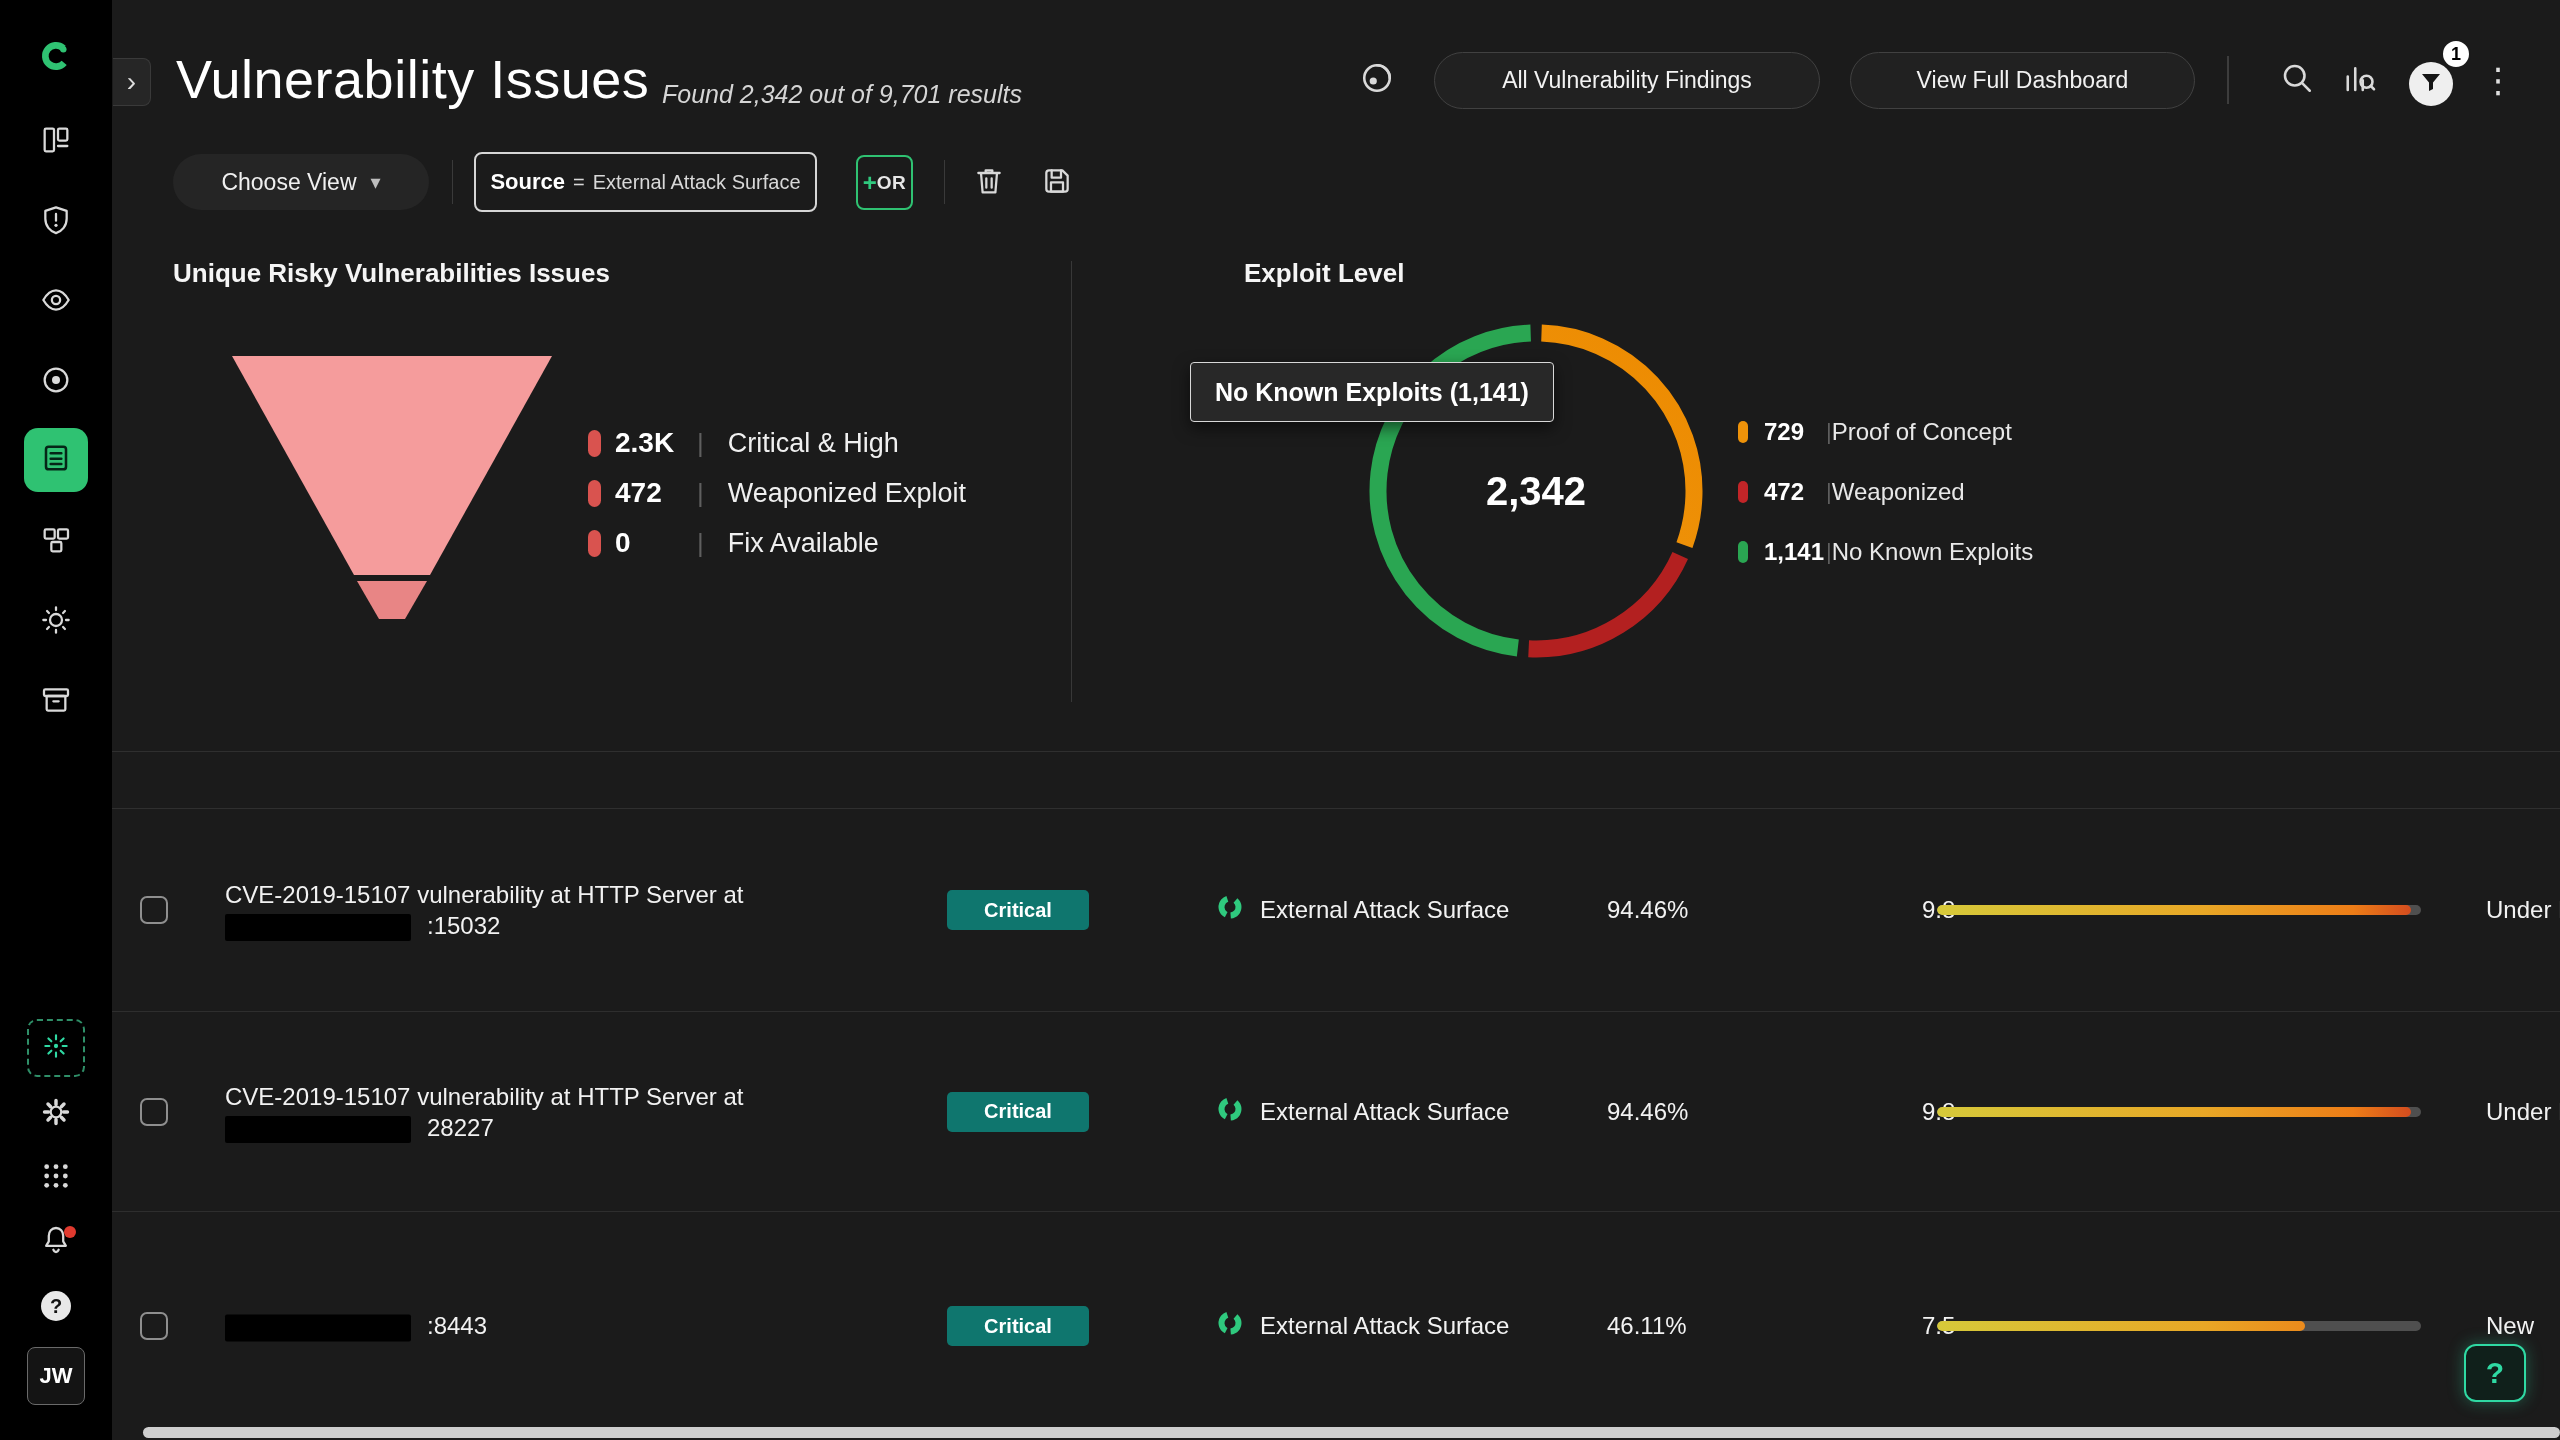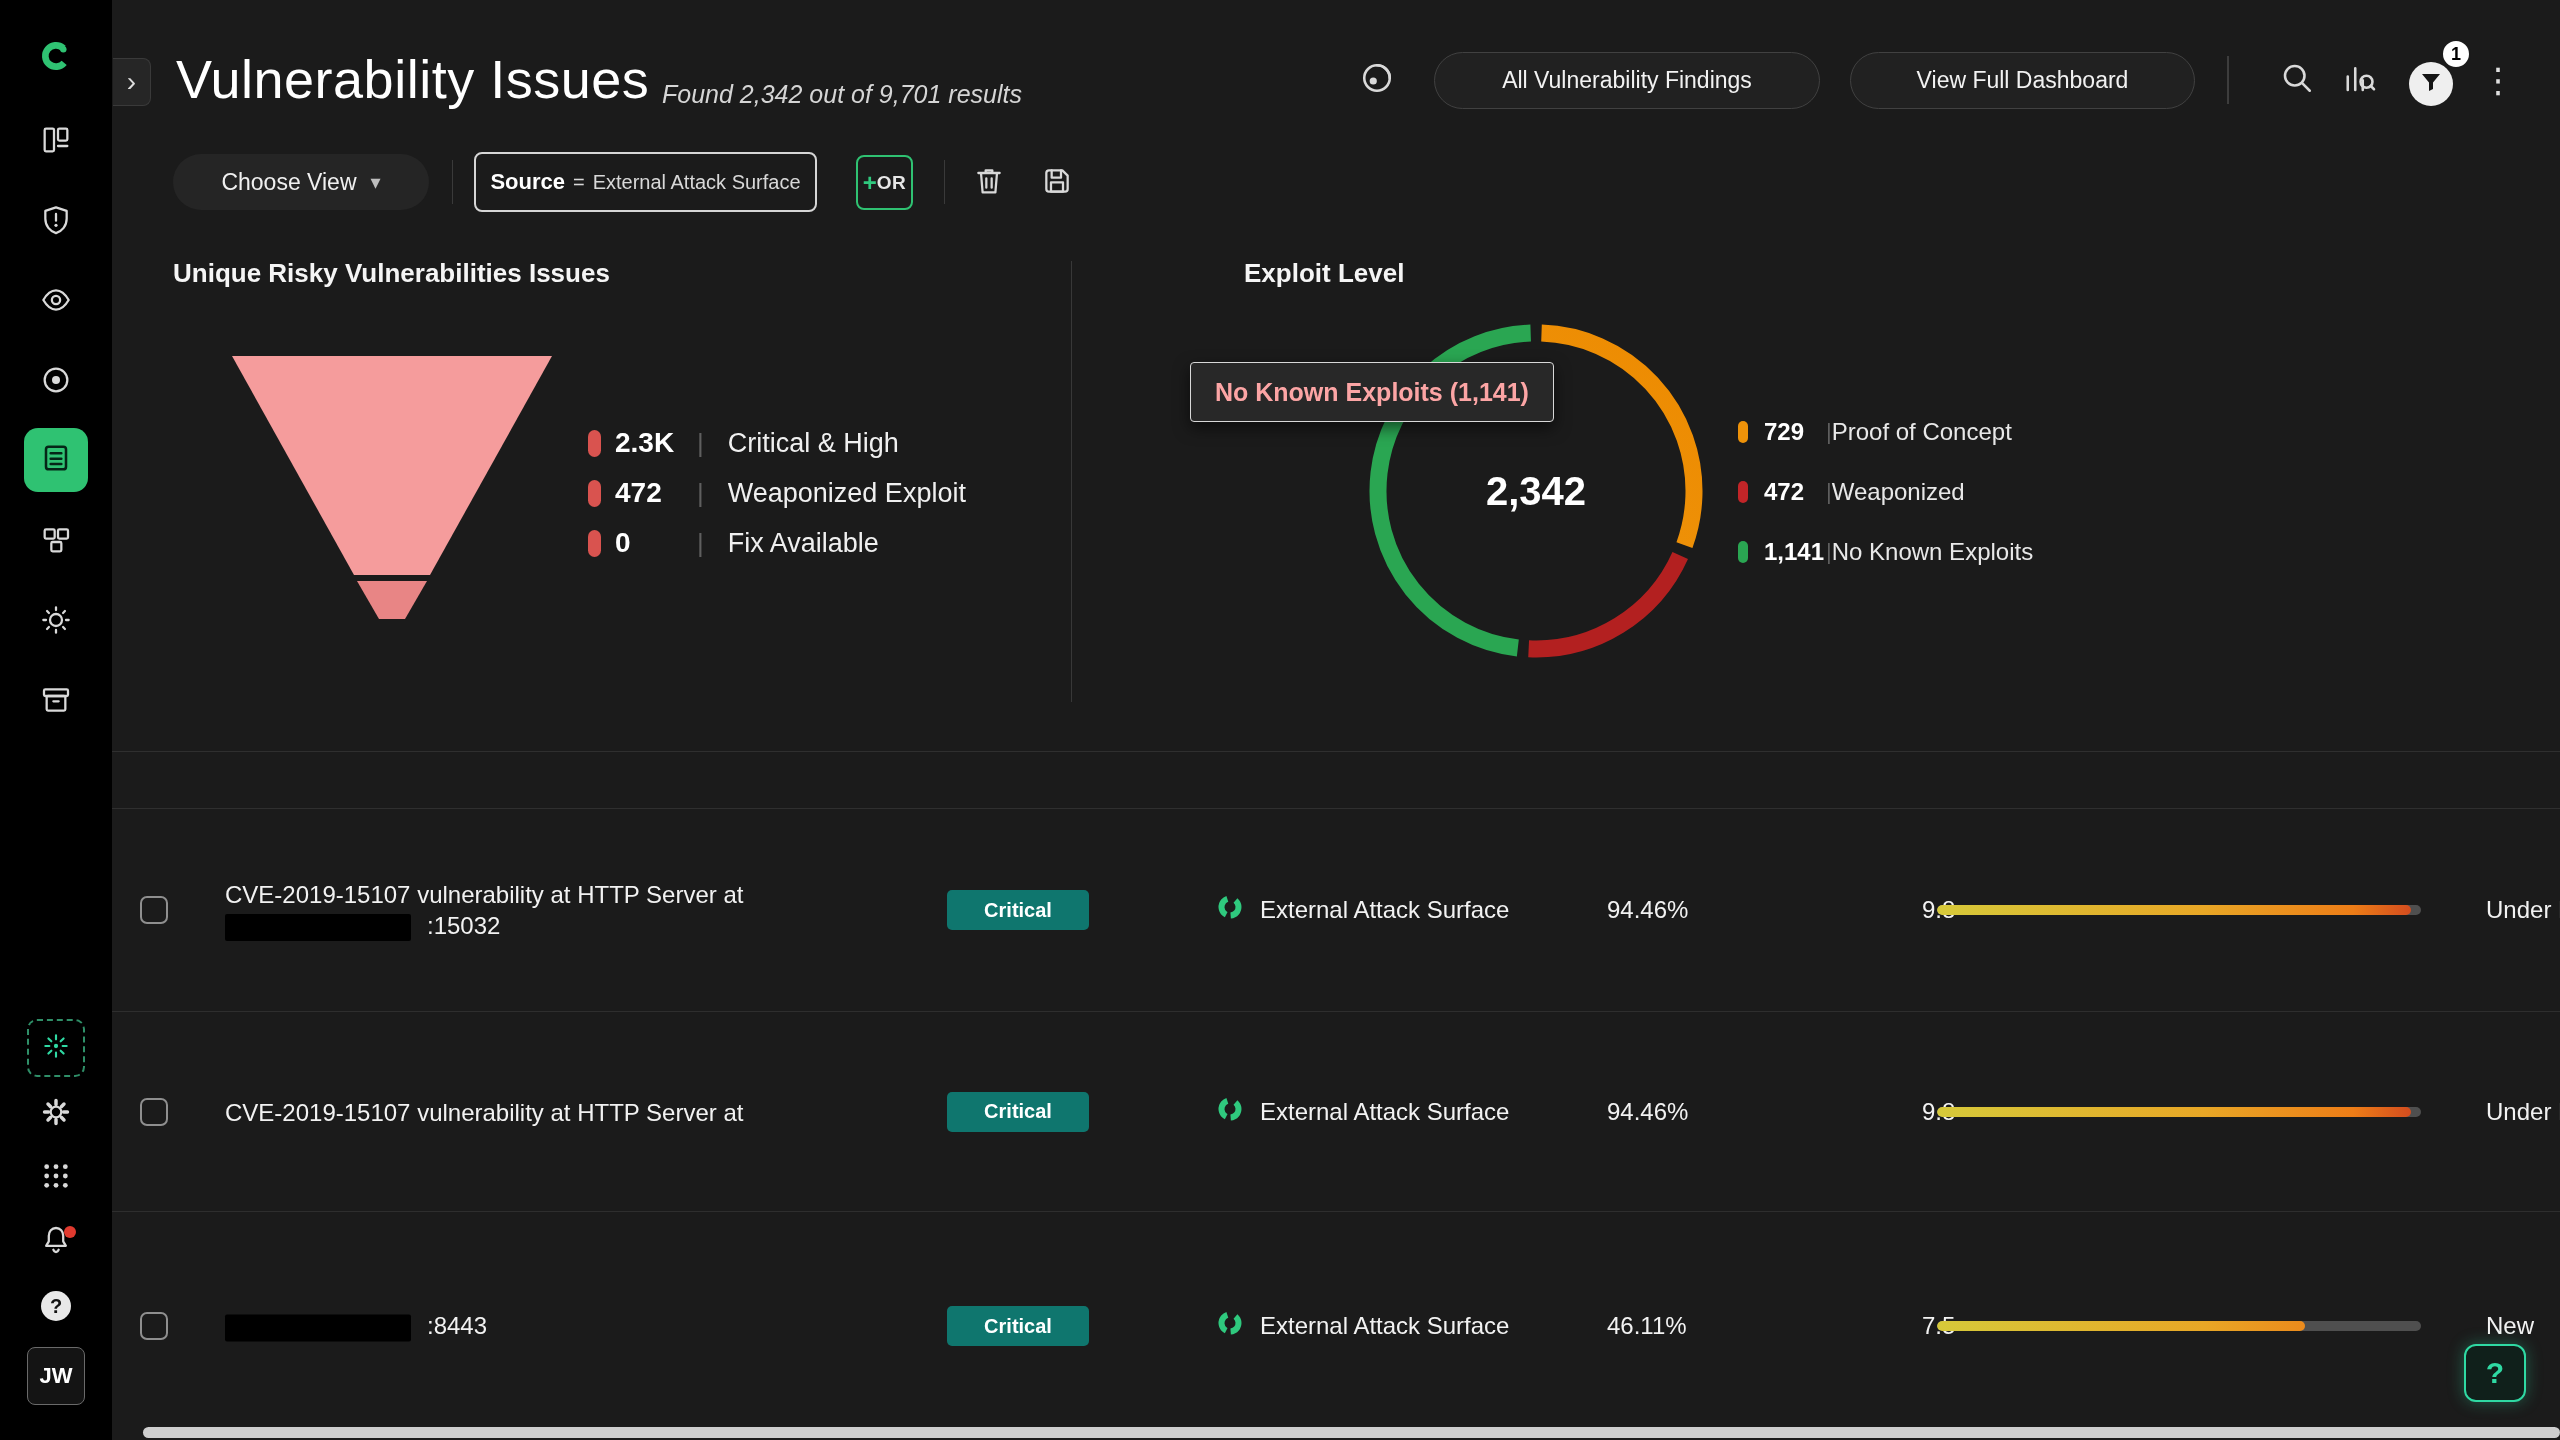--- a/index.html
+++ b/index.html
@@ -73,21 +73,21 @@
   .f-val { font-size:28px; font-weight:700; color:#fff; margin-left:14px; width:82px; }
   .pipe { color:#5f5f5f; font-size:26px; }
   .f-label { font-size:27px; color:#f0f0f0; margin-left:24px; }
   .panel-divider { left:1071px; top:261px; width:1px; height:441px; background:#383838; }
 
   .donut-total { position:absolute; left:0; top:0; width:100%; height:100%;
                  display:flex; align-items:center; justify-content:center;
                  font-size:40px; font-weight:700; color:#fff; }
   .tooltip { left:1190px; top:362px; height:60px; padding:12px 24px; background:#282828;
              border:1px solid #d8d8d8; border-radius:4px; display:flex; align-items:center;
-             font-size:25px; font-weight:700; color:#fca5a5; z-index:6; box-shadow:0 6px 16px rgba(0,0,0,.55); }
+             font-size:25px; font-weight:700; color:#ffffff; z-index:6; box-shadow:0 6px 16px rgba(0,0,0,.55); }
   .e-legend .legend-row { height:60px; }
   .e-marker { width:10px; height:22px; border-radius:5px; }
   .e-val { font-size:24px; font-weight:700; color:#fff; margin-left:16px; width:62px; }
   .e-label { font-size:24px; color:#e8e8e8; }
 
   
   .thead { left:112px; right:0; top:751px; height:58px; border-top:1px solid #2f2f2f; border-bottom:1px solid #2f2f2f; }
 
   .cbx { position:absolute; left:140px; top:50%; transform:translateY(-50%); width:28px; height:28px;
          border:2px solid #8f8f8f; border-radius:7px; background:transparent; cursor:pointer; }
@@ -392,20 +392,21 @@
   <div class="bar">
       <div class="bar-fill" style="width: 98%;"></div>
     </div>
   <div class="cell statuscell">Under Review</div>
 </div>
 
 <div class="trow" style="top:1012px; height:200px">
   <div class="cbx"></div>
   <div class="cell namecell">
     <div>CVE-2019-15107 vulnerability at HTTP Server at</div>
+    <div><span class="redact"></span><span class="portspan">28227</span></div>
   </div>
   <div class="sev-badge">Critical</div>
   <div class="cell srccell">
     <span><svg width="28" height="28" viewBox="0 0 28 28">
           <circle cx="14" cy="14" r="8.5" fill="none" stroke="#2fc97e" stroke-width="6" stroke-dasharray="20 4.5 20 8.9" transform="rotate(-50 14 14)"></circle>
         </svg></span>
     <span>External Attack Surface</span>
   </div>
   <div class="cell epsscell">94.46%</div>
   <div class="cell cvssnum">9.8</div>

